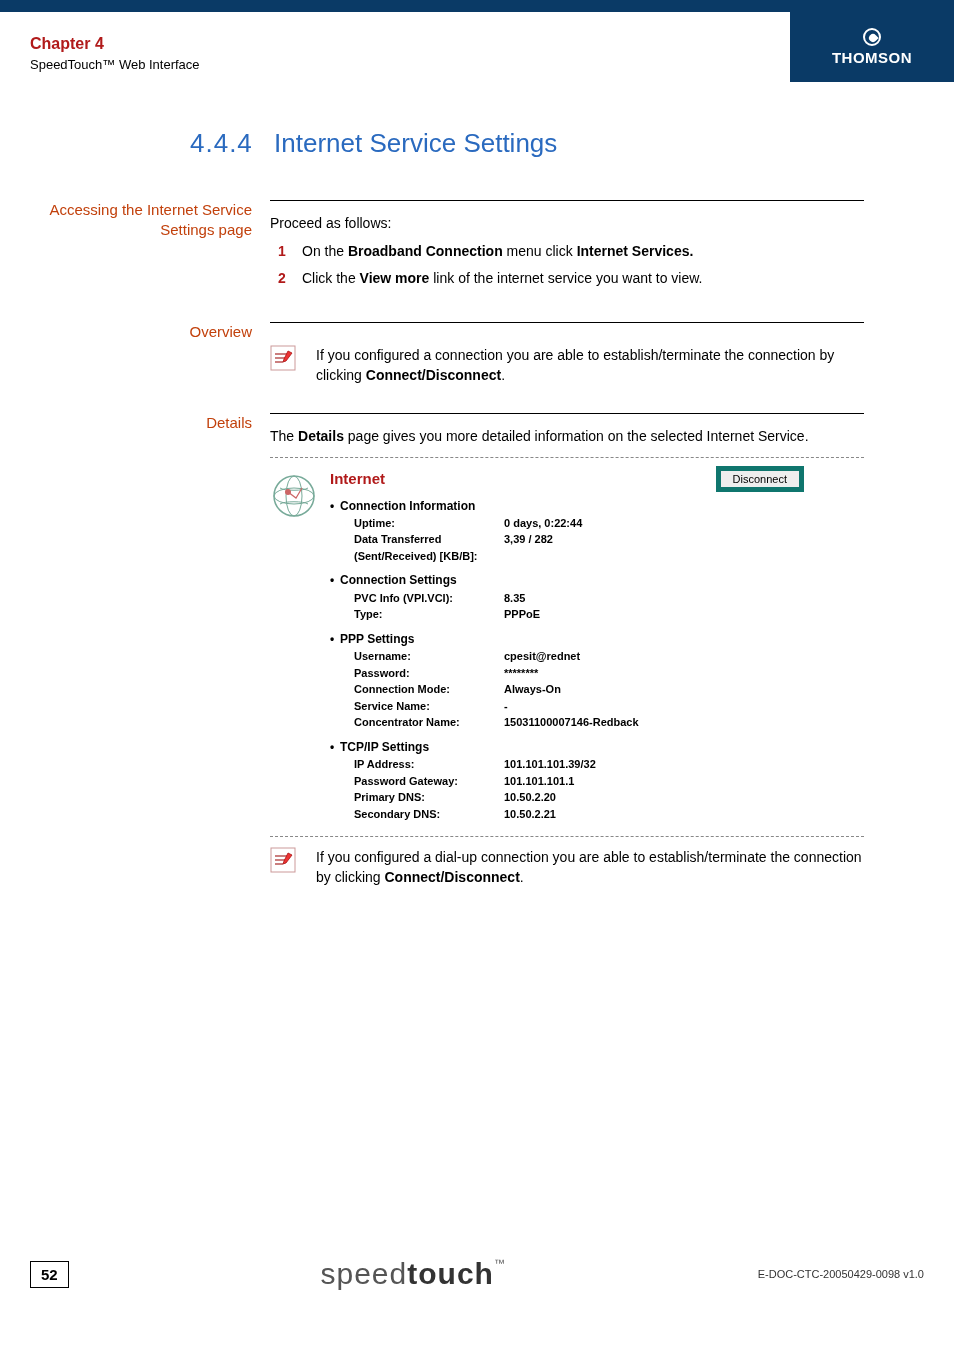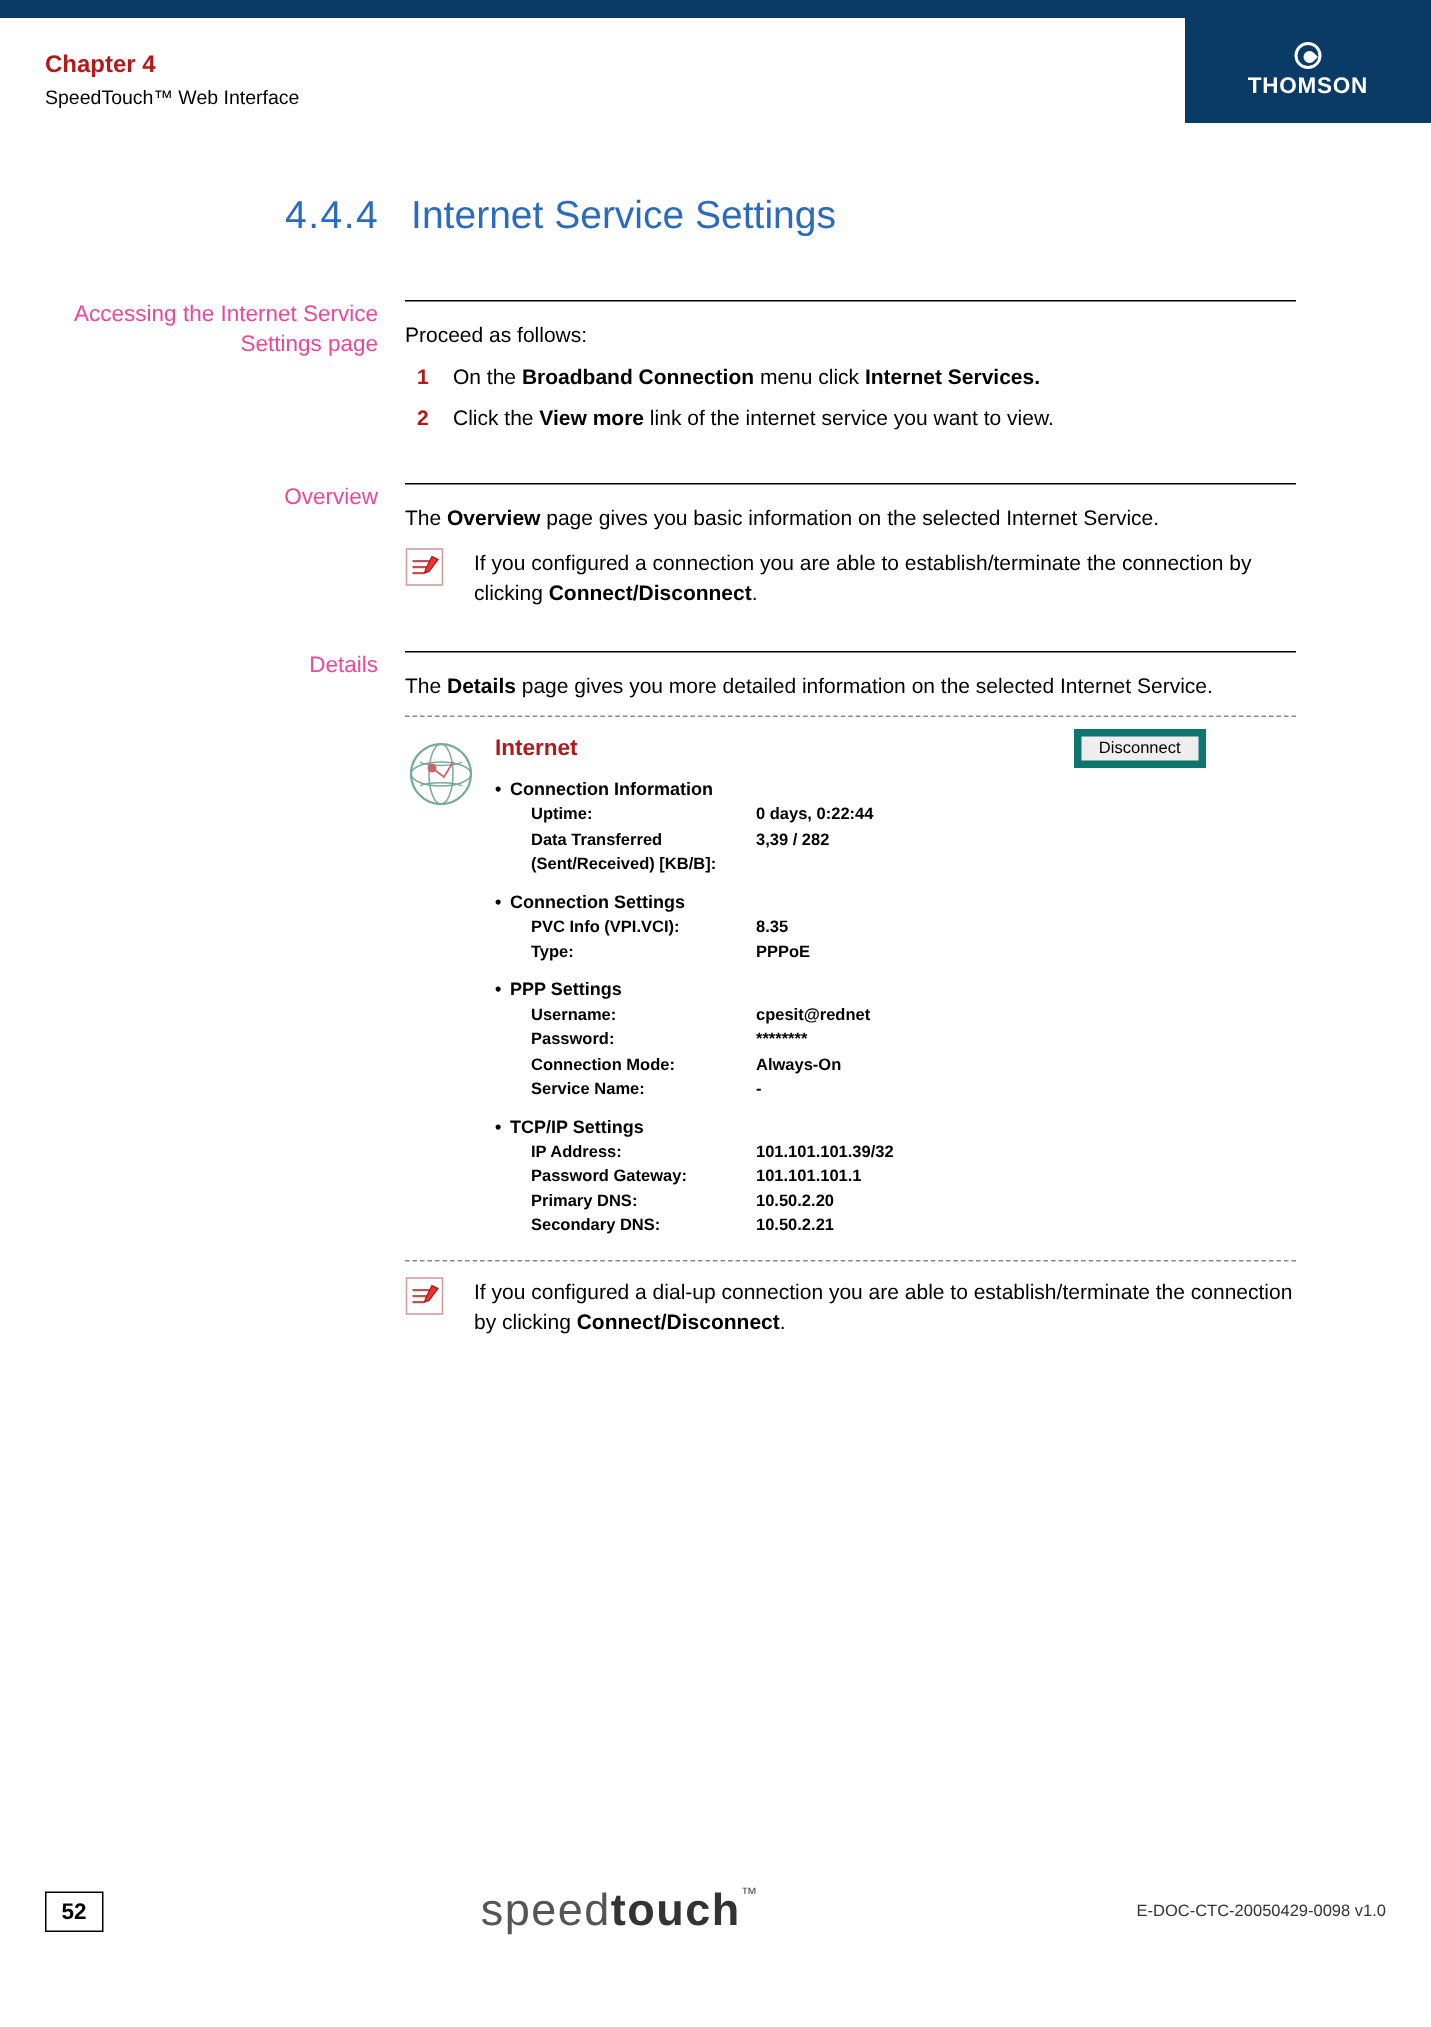--- a/index.html
+++ b/index.html
@@ -85,21 +85,21 @@
     right: 90px;
   }
   .section {
     display: flex;
     margin-top: 10px;
   }
   .section-label {
     width: 240px;
     text-align: right;
     padding-right: 18px;
-    color: #ec4899;
+    color: #c2410c;
     font-size: 15px;
     font-family: "Trebuchet MS", Arial, sans-serif;
     line-height: 1.3;
   }
   .section-body {
     flex: 1;
     font-size: 14px;
     line-height: 1.45;
     border-top: 1.5px solid #000;
     padding-top: 12px;
@@ -259,23 +259,20 @@
             <span>Click the </span><span class="bold">View more</span><span> link of the internet service you want to view.</span>
           </span>
         </li>
       </ol>
     </div>
   </div>
 
   <div class="section">
     <div class="section-label">Overview</div>
     <div class="section-body">
-      <div>
-        <span>The </span><span class="bold">Overview</span><span> page gives you basic information on the selected Internet Service.</span>
-      </div>
       <div class="note-row">
         <div class="note-icon">
           <svg viewBox="0 0 26 26">
               <rect x="1" y="1" width="24" height="24" fill="#fff" stroke="#c99" stroke-width="1"></rect>
               <path d="M5 9h12M5 13h12M5 17h8" stroke="#b55" stroke-width="1.5"></path>
               <path d="M18 6l4 2-6 8-3 1 1-3z" fill="#e33" stroke="#a11" stroke-width="0.8"></path>
             </svg>
         </div>
         <div class="note-text">
           <span>If you configured a connection you are able to establish/terminate the connection by clicking </span><span class="bold">Connect/Disconnect</span><span>.</span>
@@ -340,20 +337,24 @@
                     <div class="v">********</div>
                   </div>
                   <div class="detail-kv">
                     <div class="k">Connection Mode:</div>
                     <div class="v">Always-On</div>
                   </div>
                   <div class="detail-kv">
                     <div class="k">Service Name:</div>
                     <div class="v">-</div>
                   </div>
+                  <div class="detail-kv">
+                    <div class="k">Concentrator Name:</div>
+                    <div class="v">15031100007146-Redback</div>
+                  </div>
                 </div>
                 <div class="detail-section">
                   <div class="detail-heading">TCP/IP Settings</div>
                   <div class="detail-kv">
                     <div class="k">IP Address:</div>
                     <div class="v">101.101.101.39/32</div>
                   </div>
                   <div class="detail-kv">
                     <div class="k">Password Gateway:</div>
                     <div class="v">101.101.101.1</div>

